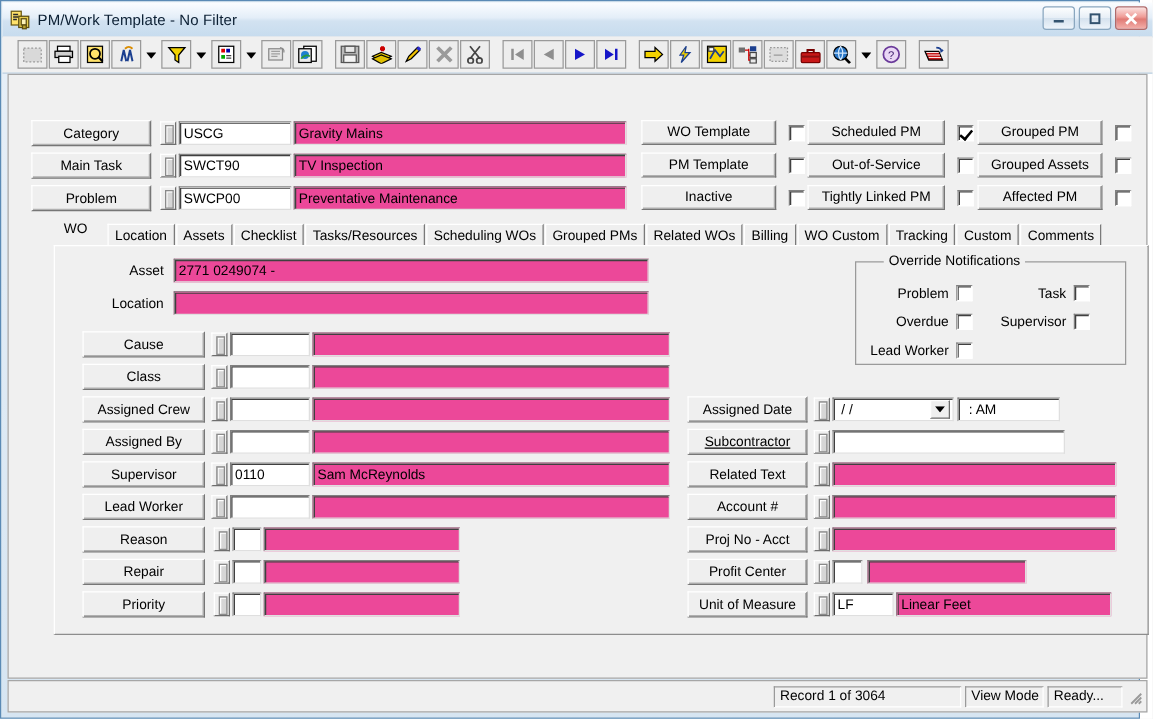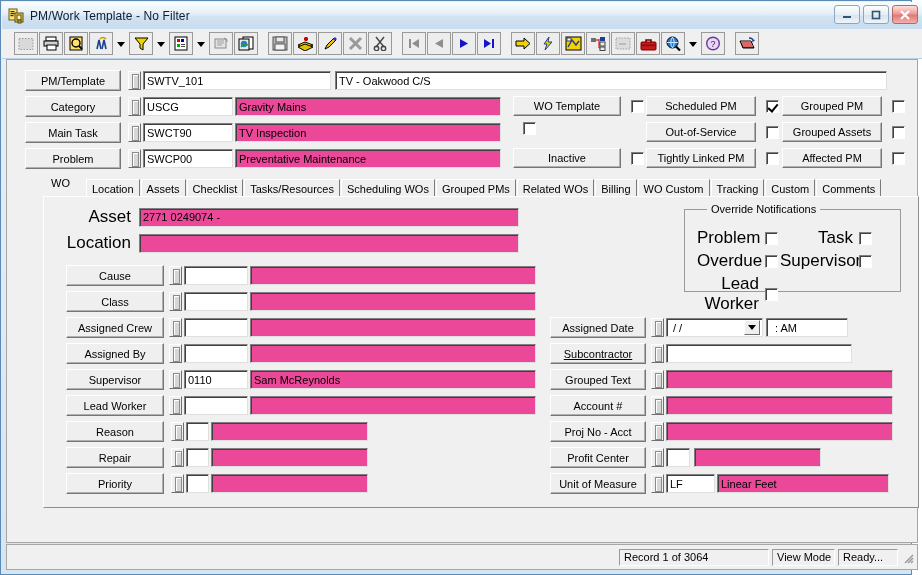--- a/index.html
+++ b/index.html
@@ -166,21 +166,21 @@
   }
   .stbox{
     box-sizing:border-box;height:17px;margin-right:3px;
     border-top:1px solid #9a9a9a;border-left:1px solid #9a9a9a;
     border-right:1px solid #ffffff;border-bottom:1px solid #ffffff;
     display:flex;align-items:center;padding-left:4px;font-size:11px;color:#000;
   }
   .grip{
     width:13px;height:13px;margin-right:3px;position:relative;
   }
-  .rlabel{text-align:right;font-size:17px;color:#000;}
+  .rlabel{text-align:right;font-size:11px;color:#000;}
   .combo-arrow{
     box-sizing:border-box;width:16px;height:15px;
     background:#efefef;
     border-top:1px solid #ffffff;border-left:1px solid #ffffff;
     border-right:1px solid #6e6e6e;border-bottom:1px solid #6e6e6e;
     display:flex;align-items:center;justify-content:center;
   }
 </style>
 </head>
 <body>
@@ -420,27 +420,20 @@
         <path d="M1,4 L12,4 L15,11 L4,11 Z" fill="#c81818" stroke="#000"></path>
         <path d="M2,5 h10 M3,7 h10 M4,9 h10" stroke="#fff" stroke-width="0.7"></path>
         <path d="M10,1 q4,0 4,3 l1.5,-1" stroke="#1b3f8f" stroke-width="1.4" fill="none"></path>
       </svg>
     </span>
   </div>
 
   <div class="client">
     <div class="panel">
 
-      <div class="hrow" style="left:0px;top:5px;">
-        <span class="lblbtn" style="width:96px;">PM/Template</span>
-        <span style="width:7px;"></span>
-        <span class="lk"></span>
-        <span class="inp" style="width:188px;margin-left:2px;">SWTV_101</span>
-        <span class="inp" style="width:552px;margin-left:4px;">TV - Oakwood C/S</span>
-      </div>
 
       <div class="hrow" style="left:0px;top:31px;">
         <span class="lblbtn" style="width:96px;">Category</span>
         <span style="width:7px;"></span>
         <span class="lk"></span>
         <span class="inp" style="width:90px;margin-left:2px;">USCG</span>
         <span class="inp gray" style="width:266px;margin-left:2px;">Gravity Mains</span>
       </div>
 
       <div class="hrow" style="left:0px;top:57px;">
@@ -457,20 +450,21 @@
         <span class="lk"></span>
         <span class="inp" style="width:90px;margin-left:2px;">SWCP00</span>
         <span class="inp gray" style="width:266px;margin-left:2px;">Preventative Maintenance</span>
       </div>
 
       <div class="hrow" style="left:488px;top:31px;">
         <span class="btnlike" style="width:108px;height:20px;">WO Template</span>
         <span class="cb" style="margin-left:10px;"></span>
       </div>
       <div class="hrow" style="left:488px;top:57px;">
+        <span class="btnlike" style="width:108px;height:20px;">PM Template</span>
         <span class="cb" style="margin-left:10px;"></span>
       </div>
       <div class="hrow" style="left:488px;top:83px;">
         <span class="btnlike" style="width:108px;height:20px;">Inactive</span>
         <span class="cb" style="margin-left:10px;"></span>
       </div>
 
       <div class="hrow" style="left:621px;top:31px;">
         <span class="btnlike" style="width:110px;height:20px;">Scheduled PM</span>
         <span class="cb checked" style="margin-left:10px;"></span>
@@ -615,21 +609,21 @@
             </span>
           </span>
           <span class="inp" style="width:82px;margin-left:3px;padding-left:8px;">:   AM</span>
         </div>
         <div class="hrow" style="left:506px;top:146px;text-decoration:underline;">
           <span class="lblbtn" style="width:96px;">Subcontractor</span>
           <span class="lk" style="margin-left:5px;"></span>
           <span class="inp" style="width:186px;margin-left:2px;"></span>
         </div>
         <div class="hrow" style="left:506px;top:172px;">
-          <span class="lblbtn" style="width:96px;">Grouped Text</span>
+          <span class="lblbtn" style="width:96px;">Related Text</span>
           <span class="lk" style="margin-left:5px;"></span>
           <span class="inp gray" style="width:227px;margin-left:2px;"></span>
         </div>
         <div class="hrow" style="left:506px;top:198px;">
           <span class="lblbtn" style="width:96px;">Account #</span>
           <span class="lk" style="margin-left:5px;"></span>
           <span class="inp gray" style="width:227px;margin-left:2px;"></span>
         </div>
         <div class="hrow" style="left:506px;top:224px;">
           <span class="lblbtn" style="width:96px;">Proj No - Acct</span>

